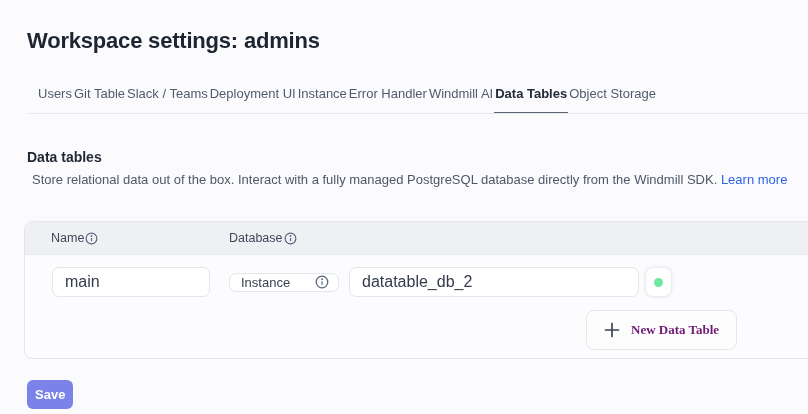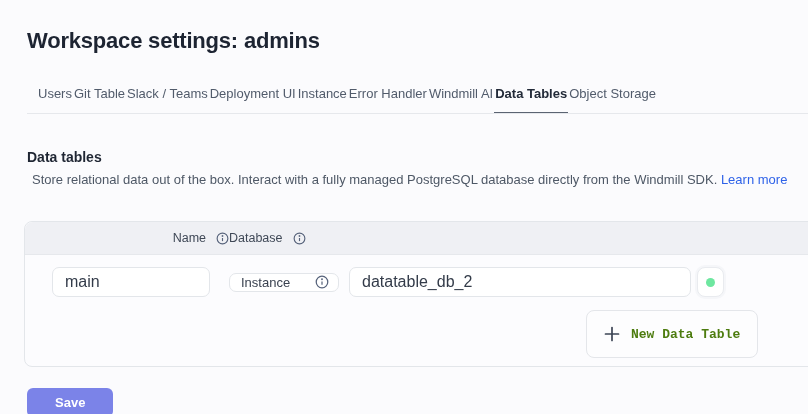--- a/index.html
+++ b/index.html
@@ -72,24 +72,23 @@
     align-items: center;
     height: 33px;
     padding-left: 26px;
     background: #eff0f4;
     border-bottom: 1px solid #e6e8ec;
     border-radius: 8px 0 0 0;
   }
   .th {
     display: flex;
     align-items: center;
-    gap: 10px;
+    gap: 1px;
     font-size: 12.5px;
     color: #3f4856;
-    justify-content: flex-end;
   }
   .th-name { width: 178px; }
   .info-icon {
     display: inline-flex;
     color: #56627a;
     cursor: pointer;
     line-height: 0;
   }
   .table-body { padding: 12px 0 8px 27px; }
   .data-row { display: flex; align-items: center; }
@@ -113,60 +112,60 @@
     border-radius: 7px;
     background: #ffffff;
     display: flex;
     align-items: center;
     justify-content: space-between;
     padding: 0 9px 0 11px;
     font-size: 13px;
     color: #3a4250;
     cursor: pointer;
   }
-  .dbname-input { width: 342px; margin-right: 6px; }
+  .dbname-input { width: 290px; margin-right: 6px; }
   .status-box {
     width: 27px;
     height: 30px;
     border: 1px solid #e9ebef;
     border-radius: 8px;
     background: #ffffff;
     box-shadow: 0 0 0 2px #f5f6f9;
     display: flex;
     align-items: center;
     justify-content: center;
   }
   .status-dot {
     width: 9px;
     height: 9px;
     border-radius: 50%;
     background: #6ee7a0;
   }
   .button-row { margin: 13px 0 0 534px; }
   .new-table-btn {
-    height: 48px;
+    height: 40px;
     padding: 0 17px;
     display: inline-flex;
     align-items: center;
     gap: 11px;
     background: #fdfdfe;
     border: 1px solid #e4e6ea;
     border-radius: 8px;
-    font-family: Liberation Mono, monospace;
-    font-size: 13px;
-    font-weight: 700;
-    color: #4d7c0f;
+    font-family: Liberation Serif, serif;
+    font-size: 13px;
+    font-weight: 700;
+    color: #701a75;
     cursor: pointer;
   }
   .plus-icon { display: inline-flex; line-height: 0; color: #3b4454; }
   
   .save-btn {
     display: inline-block;
     margin: 21px 0 0 27px;
-    padding: 7px 28px;
+    padding: 7px 8px;
     background: #7b83e8;
     border: none;
     border-radius: 6px;
     font-family: "Liberation Sans", sans-serif;
     font-size: 13px;
     font-weight: 700;
     color: #ffffff;
     cursor: pointer;
   }
 </style>

